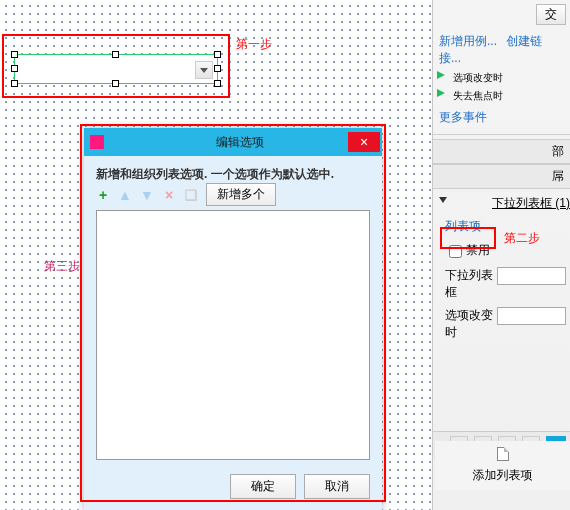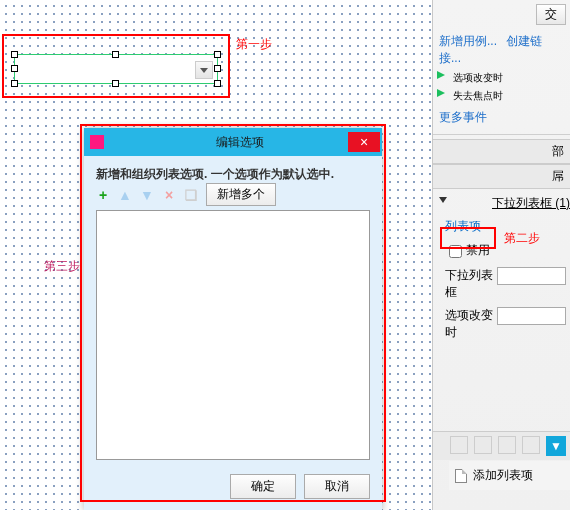--- a/index.html
+++ b/index.html
@@ -269,24 +269,25 @@
     opacity:.35;
     border:1px solid #999;
   }
   .bb-filter {
     width:20px;height:20px;
     background:#12a7db;
     display:flex;align-items:center;justify-content:center;
     color:#fff;
   }
   .add-row {
-    position:absolute; bottom:20px; left:16px; right:0;
+    position:absolute; bottom:20px; left:2px; right:0;
     padding:6px;
     display:flex; align-items:center; gap:6px;
     background:#f4f4f4;
+    flex-direction:column;
   }
   .page-ico {
     width:12px;height:14px;
     border:1px solid #888;
     background:#fff;
     position:relative;
   }
   .page-ico:before{
     content:"";position:absolute; right:-1px; top:-1px;
     border-top:5px solid #f4f4f4;

